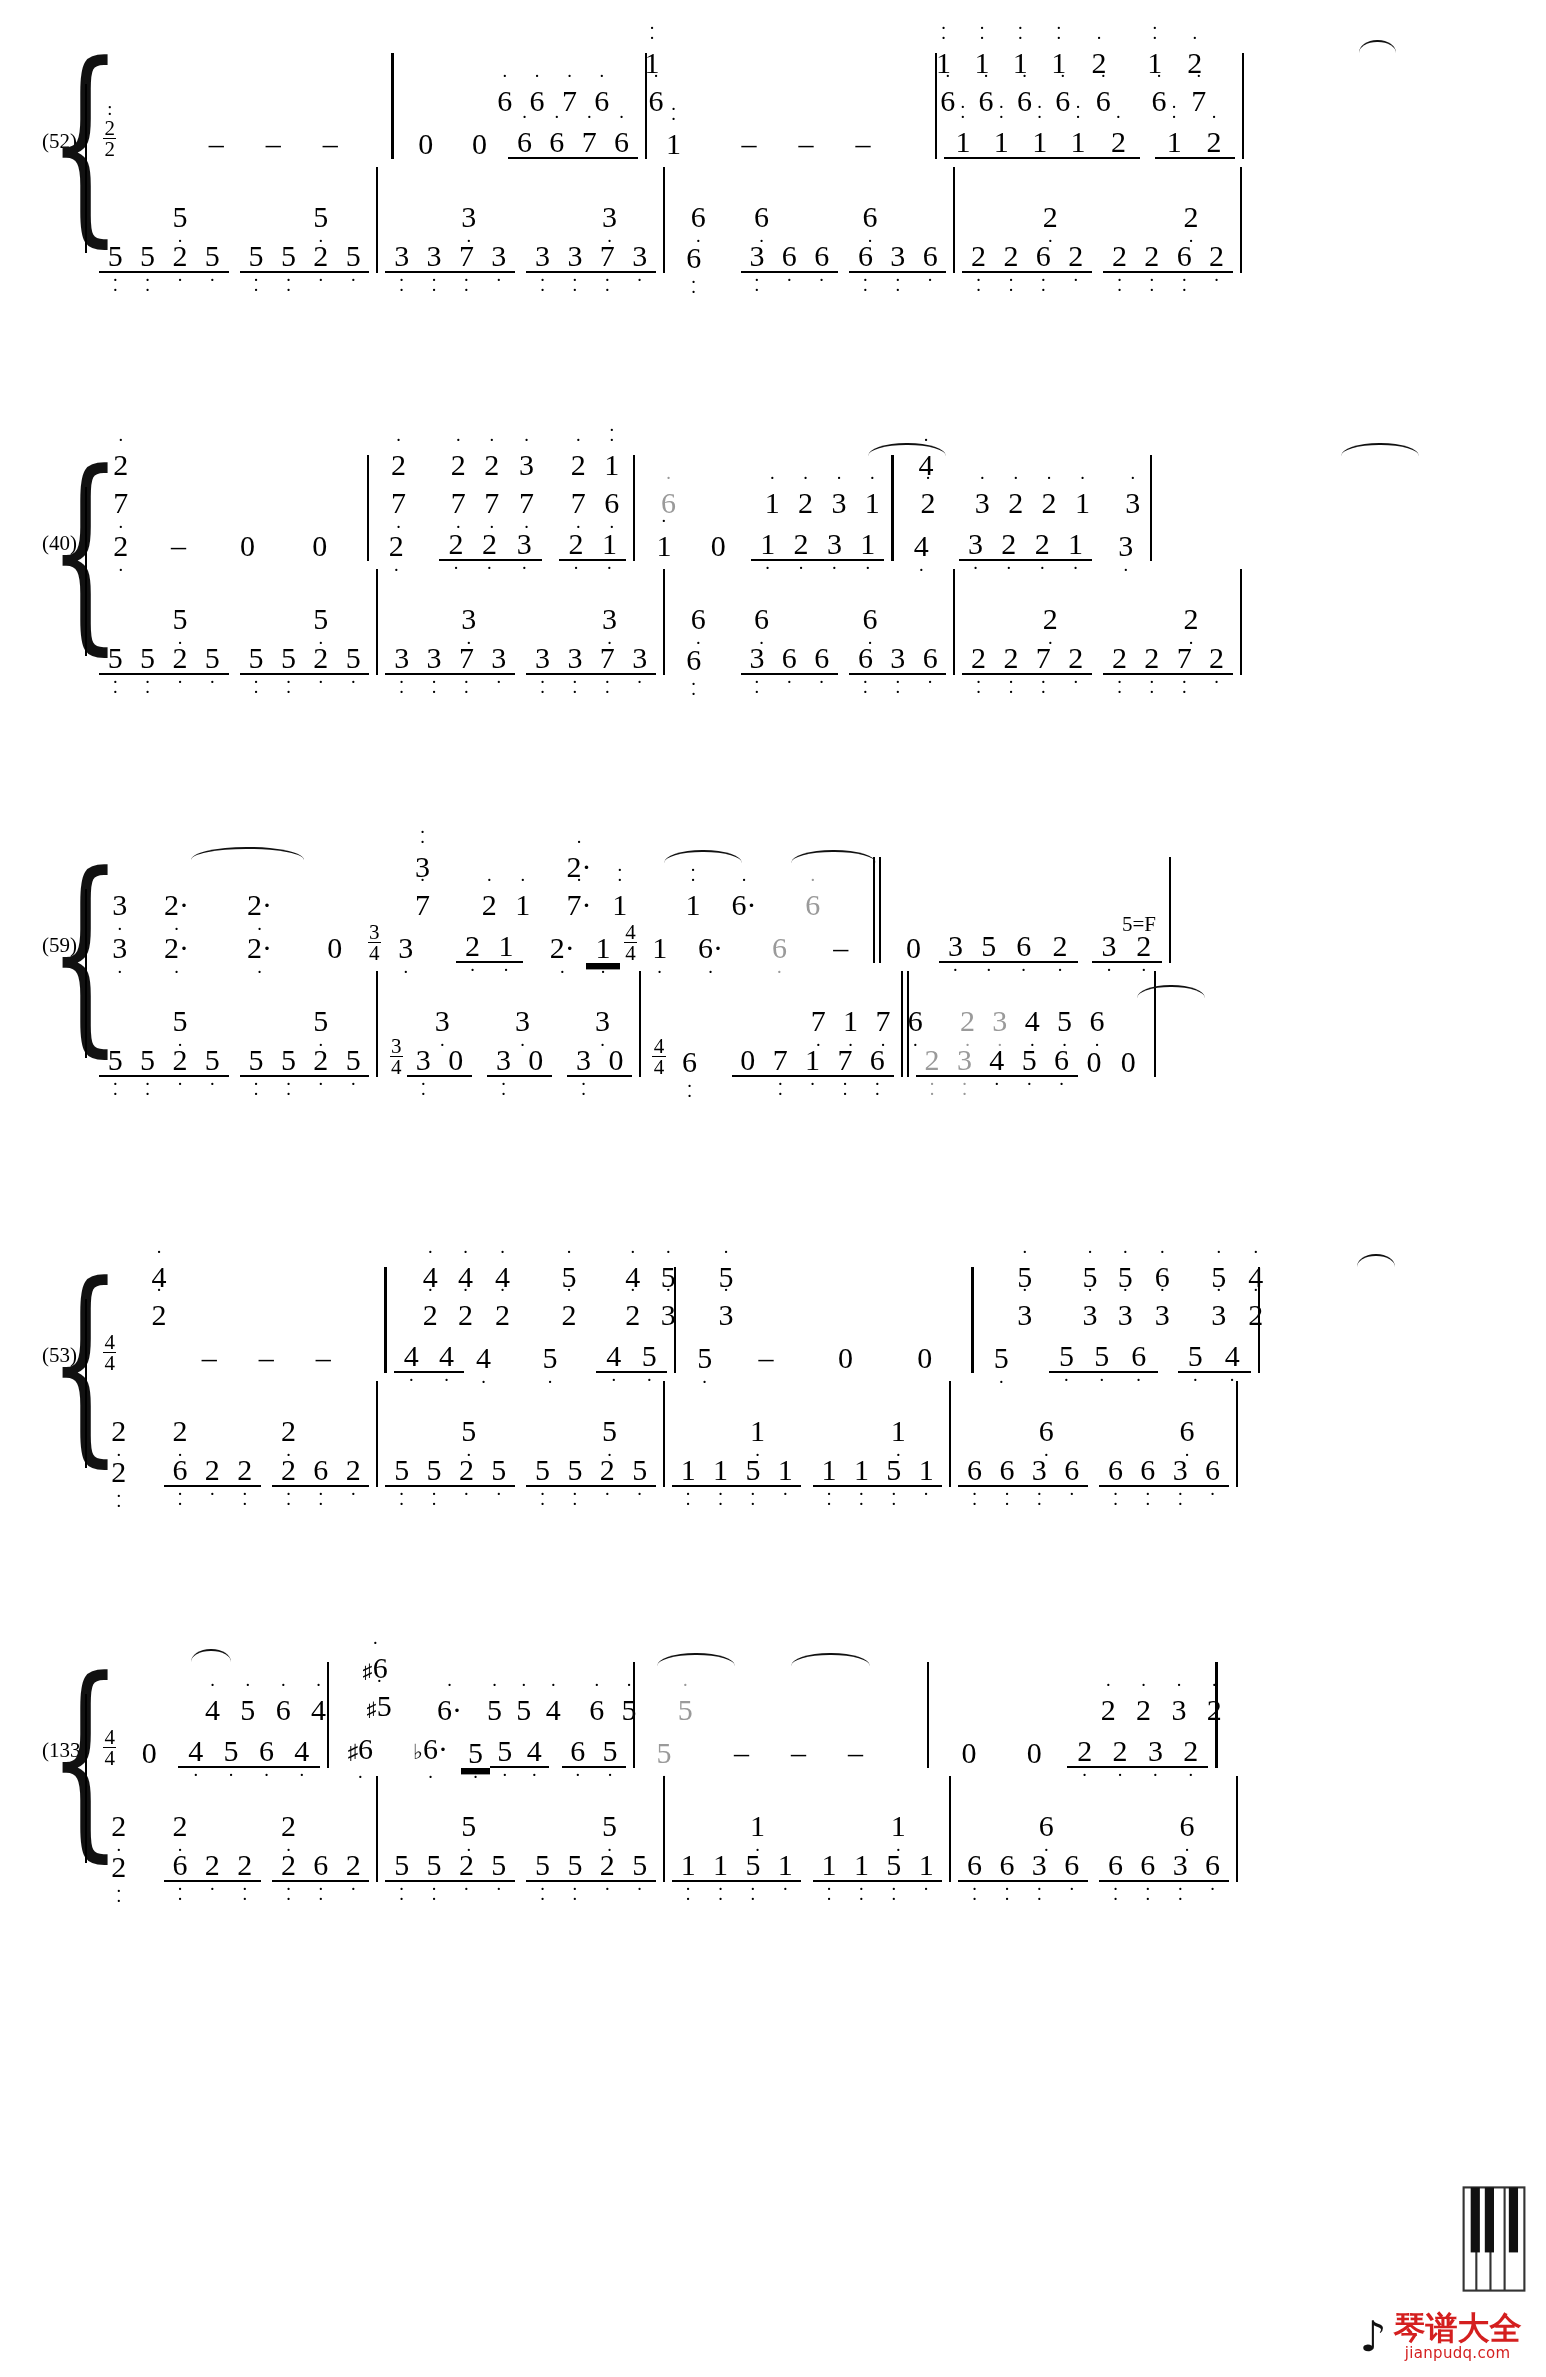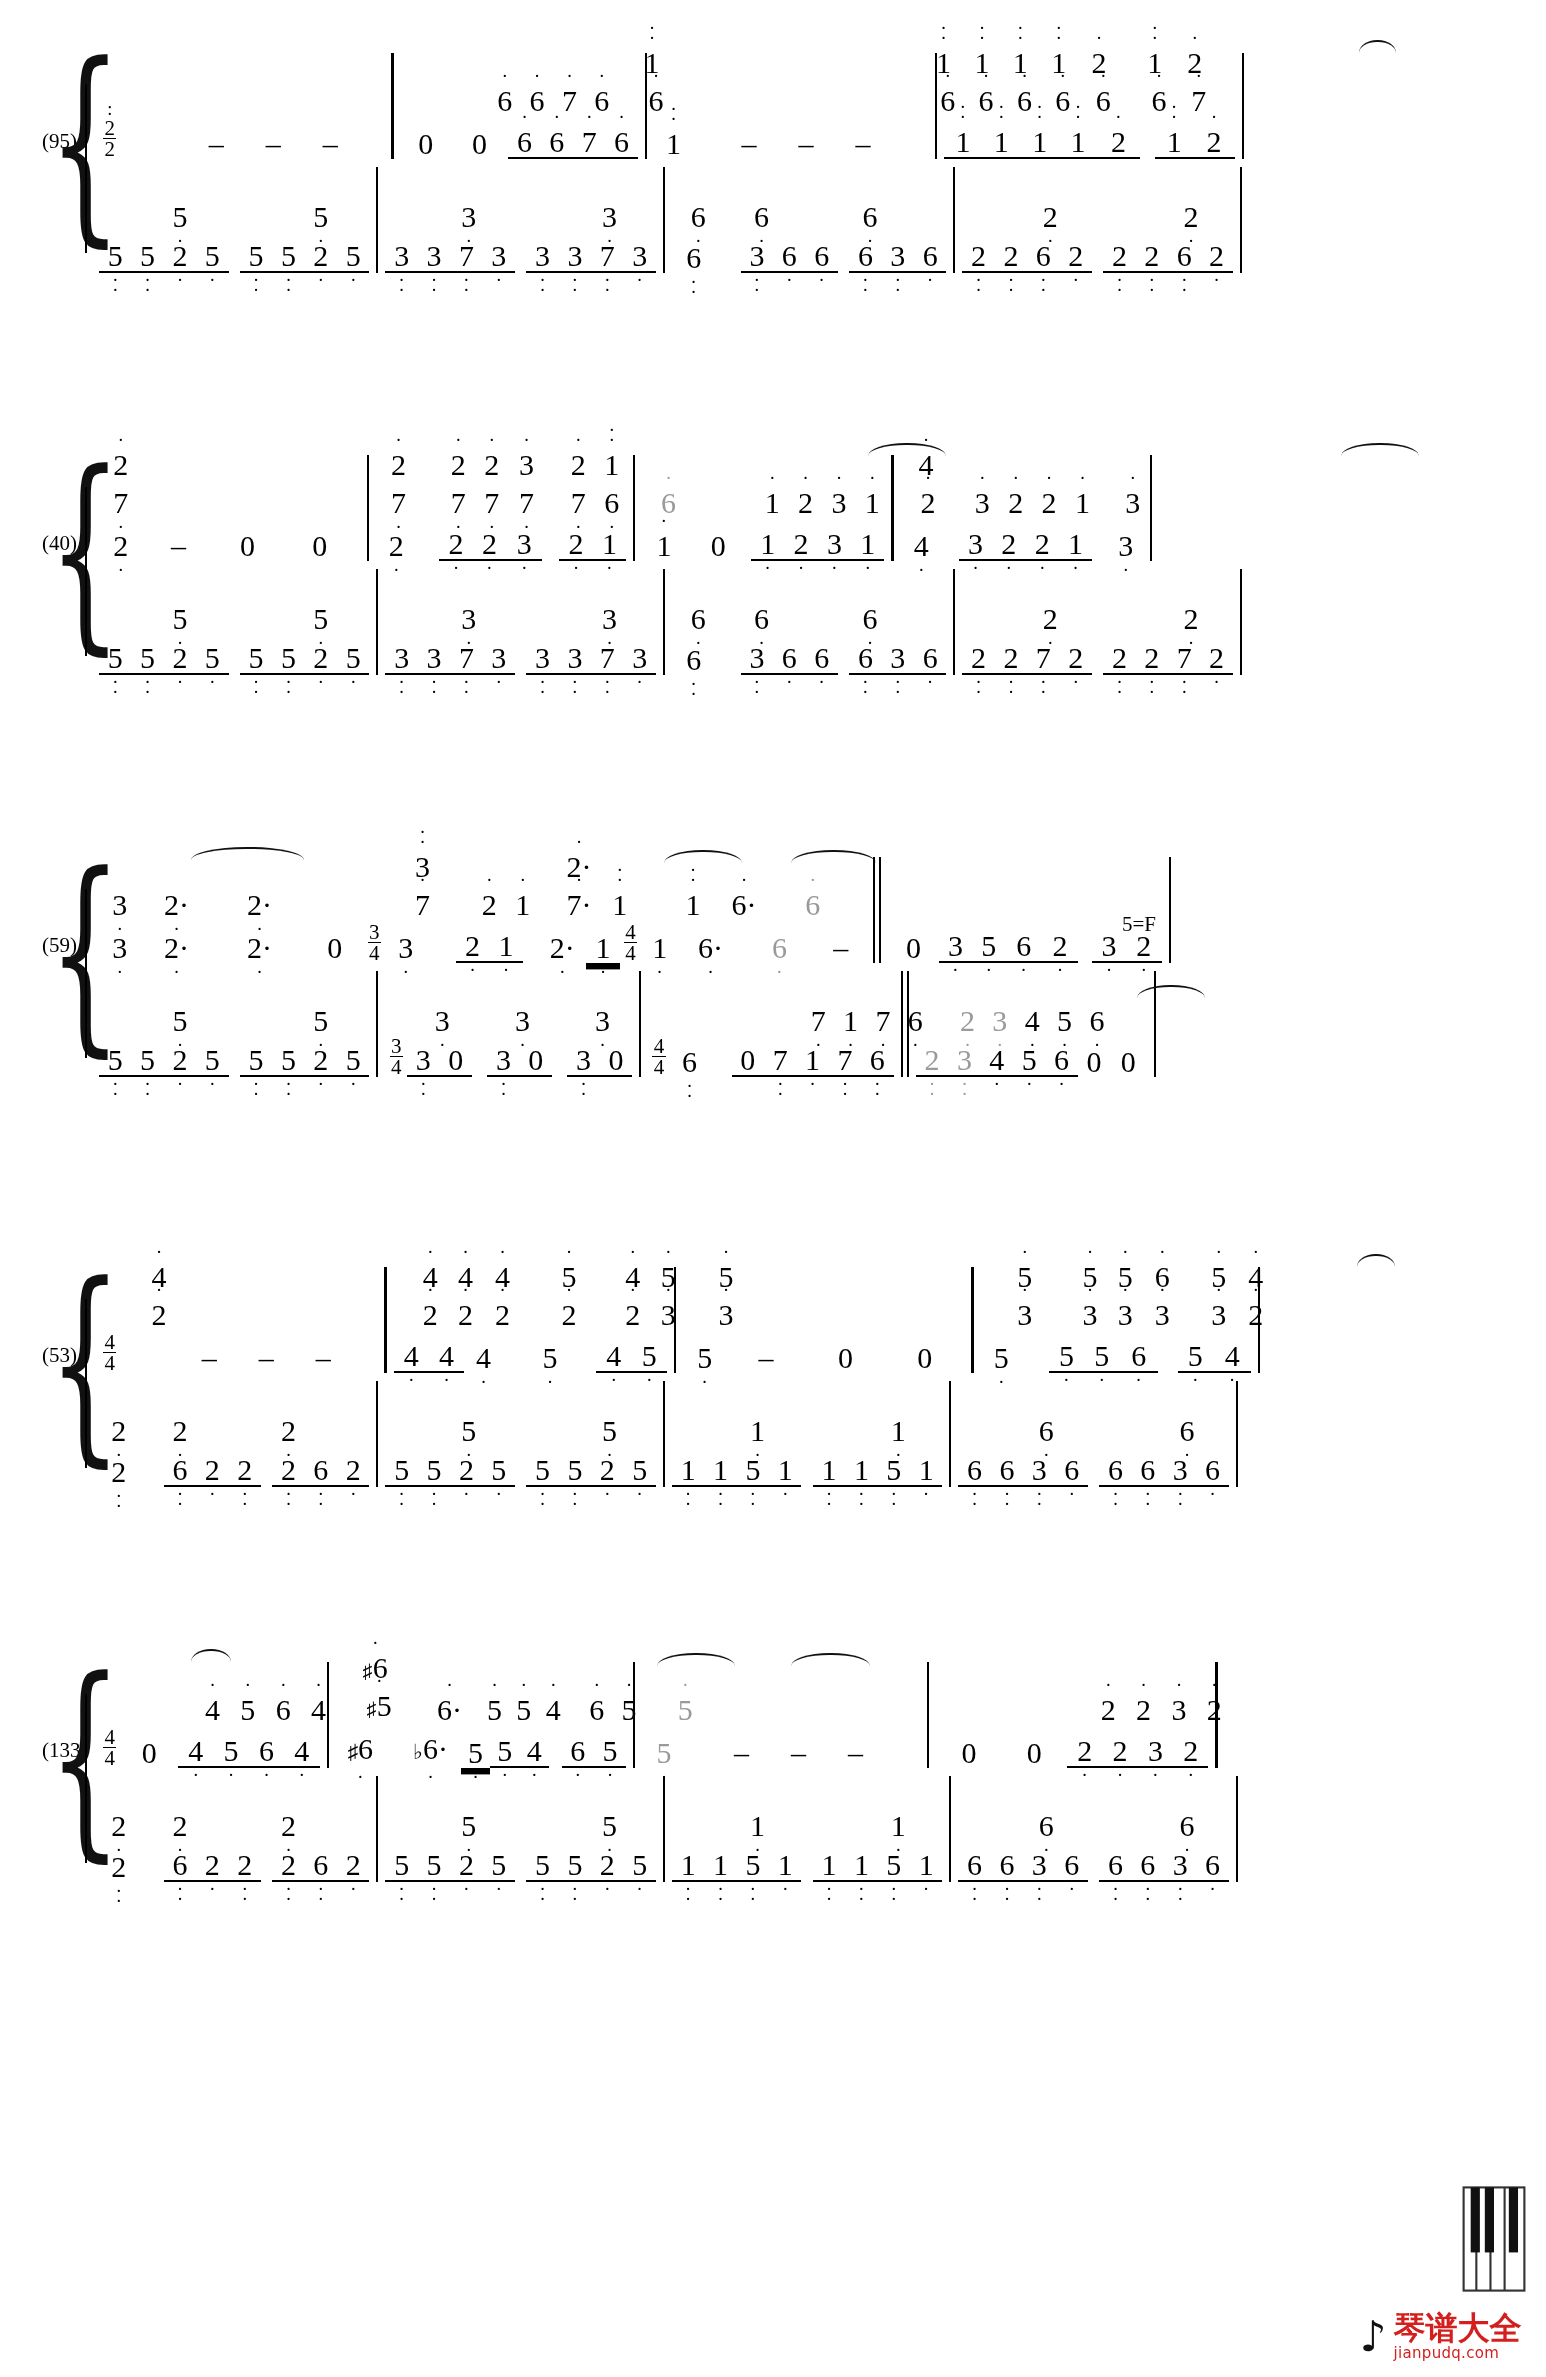--- a/index.html
+++ b/index.html
@@ -143,20 +143,21 @@
     right: 25.4px;
     bottom: 15.5px;
     display: flex;
     align-items: center;
     gap: 7px;
   }
   .wm-text {
     display: flex;
     flex-direction: column;
     line-height: 1.05;
+    text-align: center;
   }
   .wm-title {
     font-size: 32px;
     font-weight: bold;
     color: #d41f1f;
     font-family: "DejaVu Sans", sans-serif;
   }
   .wm-sub {
     font-size: 15px;
     color: #d41f1f;
@@ -175,21 +176,21 @@
     width: 64px;
     height: 106px;
   }
 </style>
 </head>
 <body>
 
 <div class="sheet">
 
   <div class="system" style="position:absolute;left:0;top:64px;">
-    <div class="measure-label" style="top:65px;left:42px;">(95)</div>
+    <div class="measure-label" style="top:65px;left:42px;">(52)</div>
     <div class="brace" style="top:-12.7px;">{</div>
     <div class="barline" style="left:85px;top:20px;height:169px;"></div>
 
     <div class="staff upper" style="left:99px;">
       <div class="row" style="bottom:18.4px;">
         <div class="timesig">
             <span class="t">2</span>
             <span class="b">2</span>
           <span class="dot-up" style="top:-11.3px;">:</span>
           </div>

